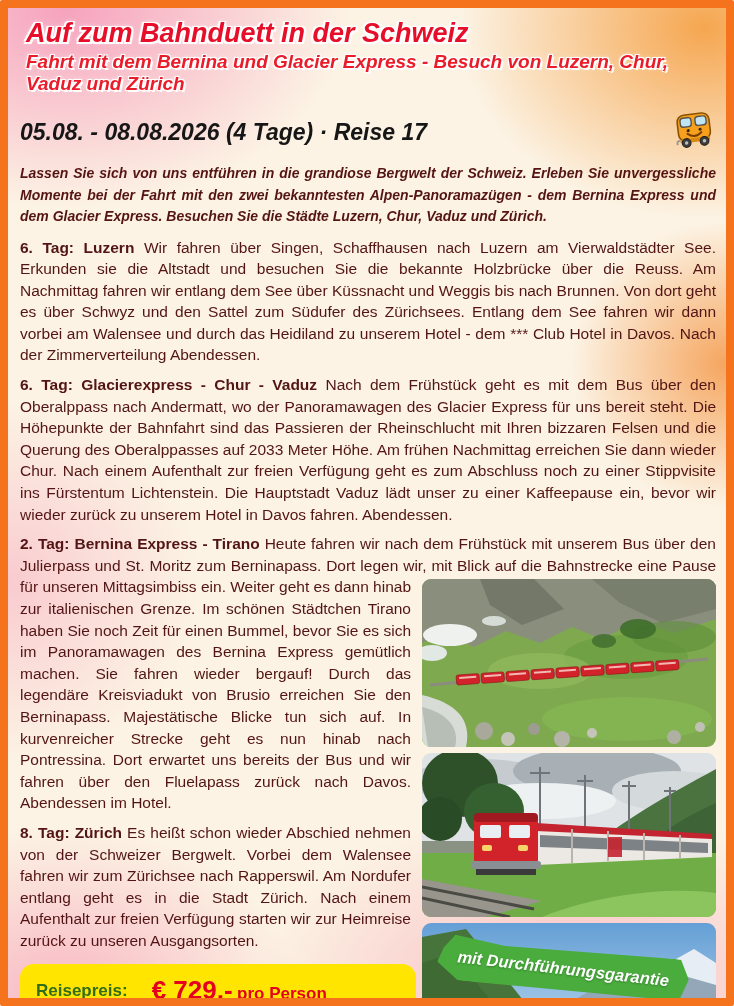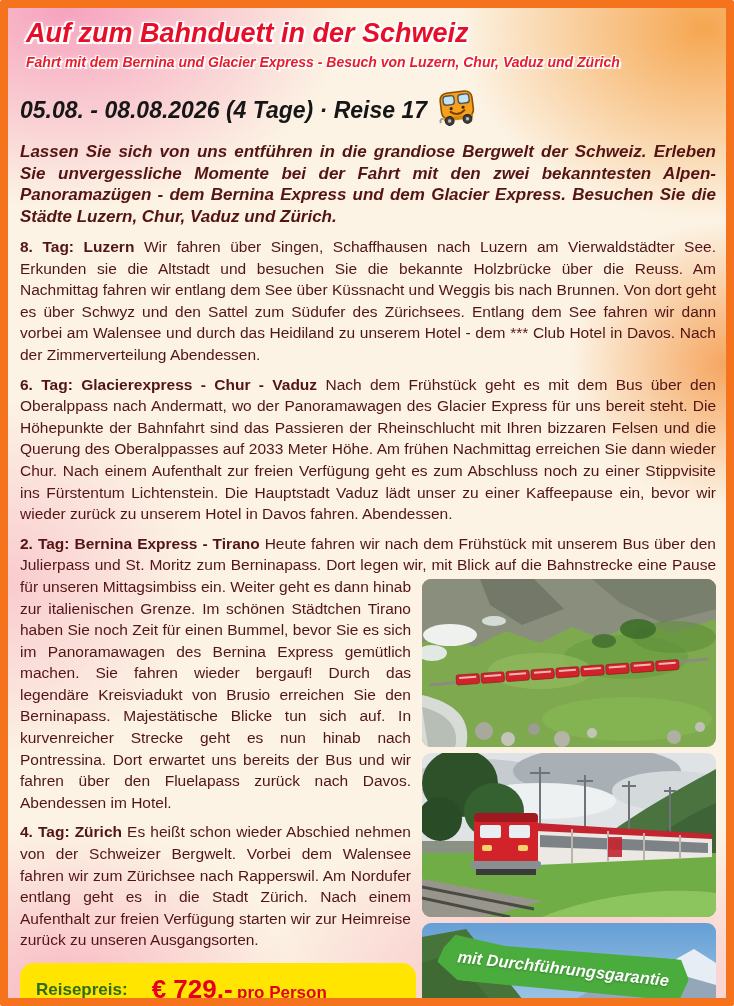--- a/index.html
+++ b/index.html
@@ -23,33 +23,33 @@
   }
   .title{
     margin:4px 0 0 6px;
     font-size:27px;line-height:31px;
     font-weight:bold;font-style:italic;
     color:#e60e28;
     text-shadow:-2px -1px 0 #fff,2px -1px 0 #fff,-2px 2px 0 #fff,2px 2px 0 #fff,0 0 5px #fff;
   }
   .subtitle{
     margin:2px 0 0 6px;
-    font-size:14px;line-height:22px;
+    font-size:19px;line-height:22px;
     font-weight:bold;font-style:italic;
     color:#ea1c2a;
     text-shadow:-1px -1px 0 #fff,1px -1px 0 #fff,-1px 1px 0 #fff,2px 2px 0 #fff,0 0 4px #fff;
   }
   .date-row{
     margin:14px 0 8px 0;
     display:flex;align-items:center;gap:8px;
-    font-size:23px;font-weight:bold;font-style:italic;color:#161616;
+    font-size:23px;font-weight:bold;font-style:italic;color:#161616;justify-content:space-between;
   }
   .intro{
     margin:4px 0 9px 0;
-    font-size:17px;line-height:21.5px;
+    font-size:14px;line-height:21.5px;
     font-weight:bold;font-style:italic;
     color:#551414;text-align:justify;
   }
   .day{
     margin:0 0 8px 0;
     font-size:15.5px;line-height:21.6px;
     color:#521414;text-align:justify;
   }
   .day b{font-weight:bold;}
   .photos{
@@ -107,21 +107,21 @@
           <circle cx="13" cy="33" r="1.7" fill="#bdbdbd"></circle>
           <circle cx="31" cy="33" r="1.7" fill="#bdbdbd"></circle>
         </g>
       </svg>
     </span>
   </div>
 
   <div class="intro">Lassen Sie sich von uns entführen in die grandiose Bergwelt der Schweiz. Erleben Sie unvergessliche Momente bei der Fahrt mit den zwei bekanntesten Alpen-Panoramazügen - dem Bernina Express und dem Glacier Express. Besuchen Sie die Städte Luzern, Chur, Vaduz und Zürich.</div>
 
   <div class="day">
-    <b>8. Tag: Luzern</b>
+    <b>6. Tag: Luzern</b>
     <span>Wir fahren über Singen, Schaffhausen nach Luzern am Vierwaldstädter See. Erkunden sie die Altstadt und besuchen Sie die bekannte Holzbrücke über die Reuss. Am Nachmittag fahren wir entlang dem See über Küssnacht und Weggis bis nach Brunnen. Von dort geht es über Schwyz und den Sattel zum Südufer des Zürichsees. Entlang dem See fahren wir dann vorbei am Walensee und durch das Heidiland zu unserem Hotel - dem *** Club Hotel in Davos. Nach der Zimmerverteilung Abendessen.</span>
   </div>
 
   <div class="day">
     <b>6. Tag: Glacierexpress - Chur - Vaduz</b>
     <span>Nach dem Frühstück geht es mit dem Bus über den Oberalppass nach Andermatt, wo der Panoramawagen des Glacier Express für uns bereit steht. Die Höhepunkte der Bahnfahrt sind das Passieren der Rheinschlucht mit Ihren bizzaren Felsen und die Querung des Oberalppasses auf 2033 Meter Höhe. Am frühen Nachmittag erreichen Sie dann wieder Chur. Nach einem Aufenthalt zur freien Verfügung geht es zum Abschluss noch zu einer Stippvisite ins Fürstentum Lichtenstein. Die Hauptstadt Vaduz lädt unser zu einer Kaffeepause ein, bevor wir wieder zurück zu unserem Hotel in Davos fahren. Abendessen.</span>
   </div>
 
   <div class="day">
     <b>2. Tag: Bernina Express - Tirano</b>
@@ -294,21 +294,21 @@
         <div class="banner">
           <span>mit Durchführungsgarantie</span>
         </div>
       </div>
     </aside>
 
     <span>es dann hinab zur italienischen Grenze. Im schönen Städtchen Tirano haben Sie noch Zeit für einen Bummel, bevor Sie es sich im Panoramawagen des Bernina Express gemütlich machen. Sie fahren wieder bergauf! Durch das legendäre Kreisviadukt von Brusio erreichen Sie den Berninapass. Majestätische Blicke tun sich auf. In kurvenreicher Strecke geht es nun hinab nach Pontressina. Dort erwartet uns bereits der Bus und wir fahren über den Fluelapass zurück nach Davos. Abendessen im Hotel.</span>
   </div>
 
   <div class="day">
-    <b>4. Tag: Zürich</b>
+    <b>8. Tag: Zürich</b>
     <span>Es heißt schon wieder Abschied nehmen von der Schweizer Bergwelt. Vorbei dem Walensee fahren wir zum Zürichsee nach Rapperswil. Am Nordufer entlang geht es in die Stadt Zürich. Nach einem Aufenthalt zur freien Verfügung starten wir zur Heimreise zurück zu unseren Ausgangsorten.</span>
   </div>
 
   <div class="pricebox">
     <div class="price-row">
       <span class="price-label">Reisepreis:</span>
       <span>
         <span class="price-main">€ 729,-</span>
         <span class="price-unit">pro Person</span>
         

